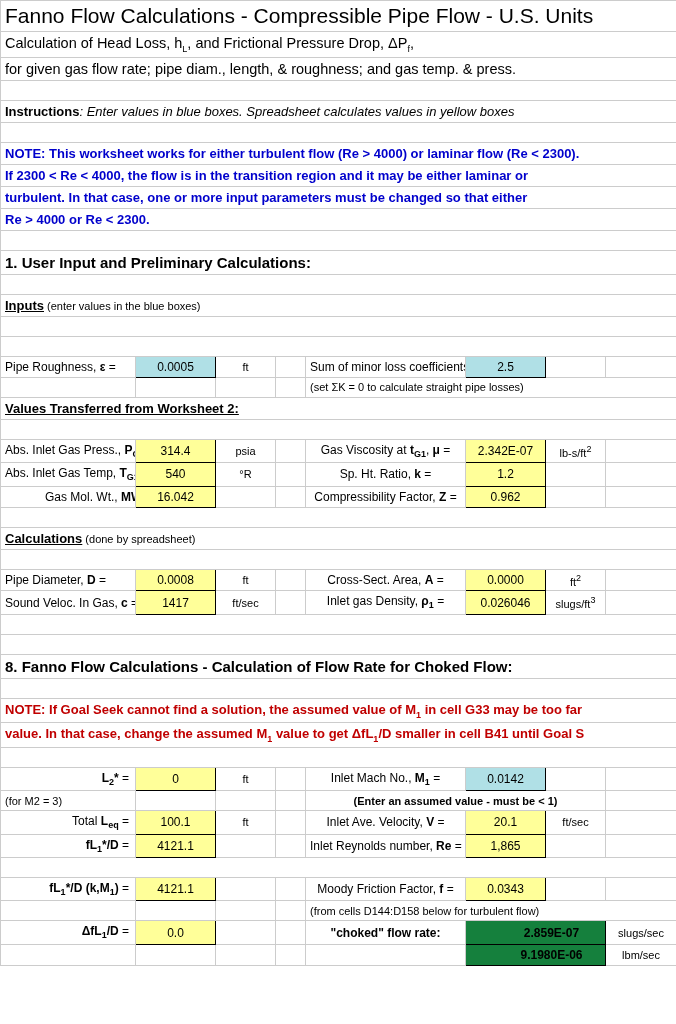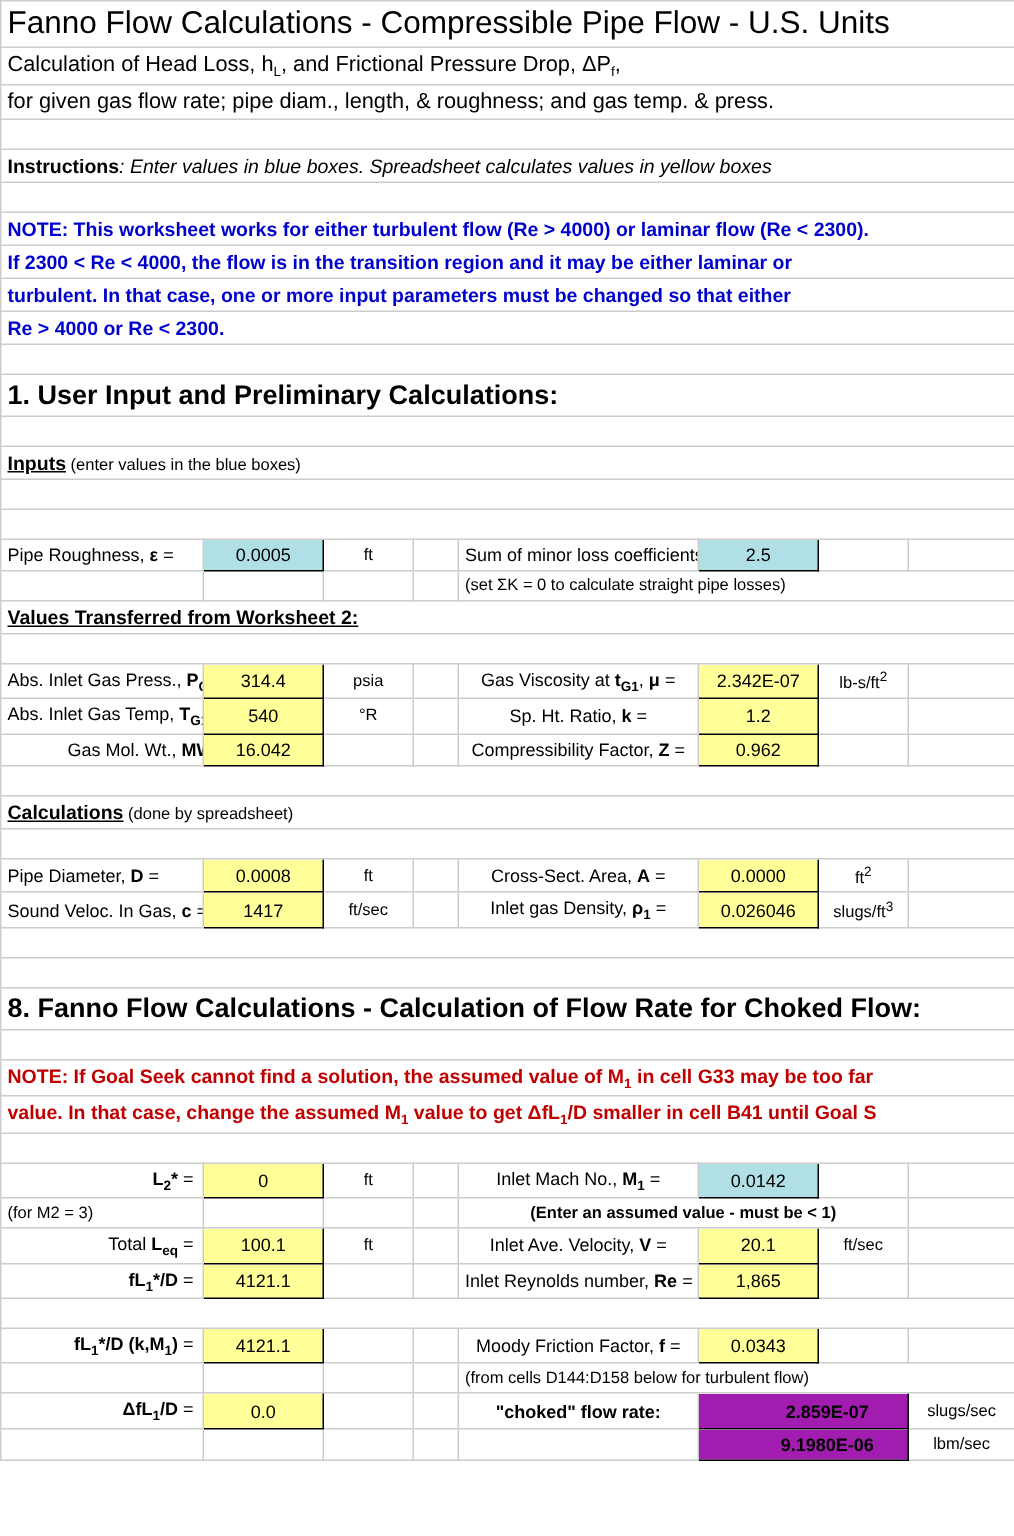--- a/index.html
+++ b/index.html
@@ -24,21 +24,21 @@
     white-space: nowrap;
   }
   .title {
     font-size: 21px;
     font-weight: normal;
   }
   .subtitle {
     font-size: 14.5px;
   }
   .section-header {
-    font-size: 18px;
+    font-size: 15px;
     font-weight: bold;
     margin-left: 36px;
   }
   .instructions {
     font-style: italic;
     font-size: 13px;
   }
   .instructions b { font-style: normal; }
   .note-red {
     color: #c00000;
@@ -63,21 +63,21 @@
     background: #b0e0e6;
     text-align: center;
     border: 1.5px solid #000;
   }
   .yellow-cell {
     background: #ffff99;
     text-align: center;
     border: 1.5px solid #000;
   }
   .orange-cell {
-    background: #a21caf;
+    background: #15803d;
     text-align: center;
     font-weight: bold;
     border: 1.5px solid #000;
     padding-left: 36px;
   }
   .label { font-size: 12px; }
   .label b { font-weight: bold; }
   .label-r { text-align: right; font-size: 12px; padding-right: 6px; padding-left: 44px; }
   .unit { font-size: 11px; text-align: center; }
   .center { text-align: center; }

